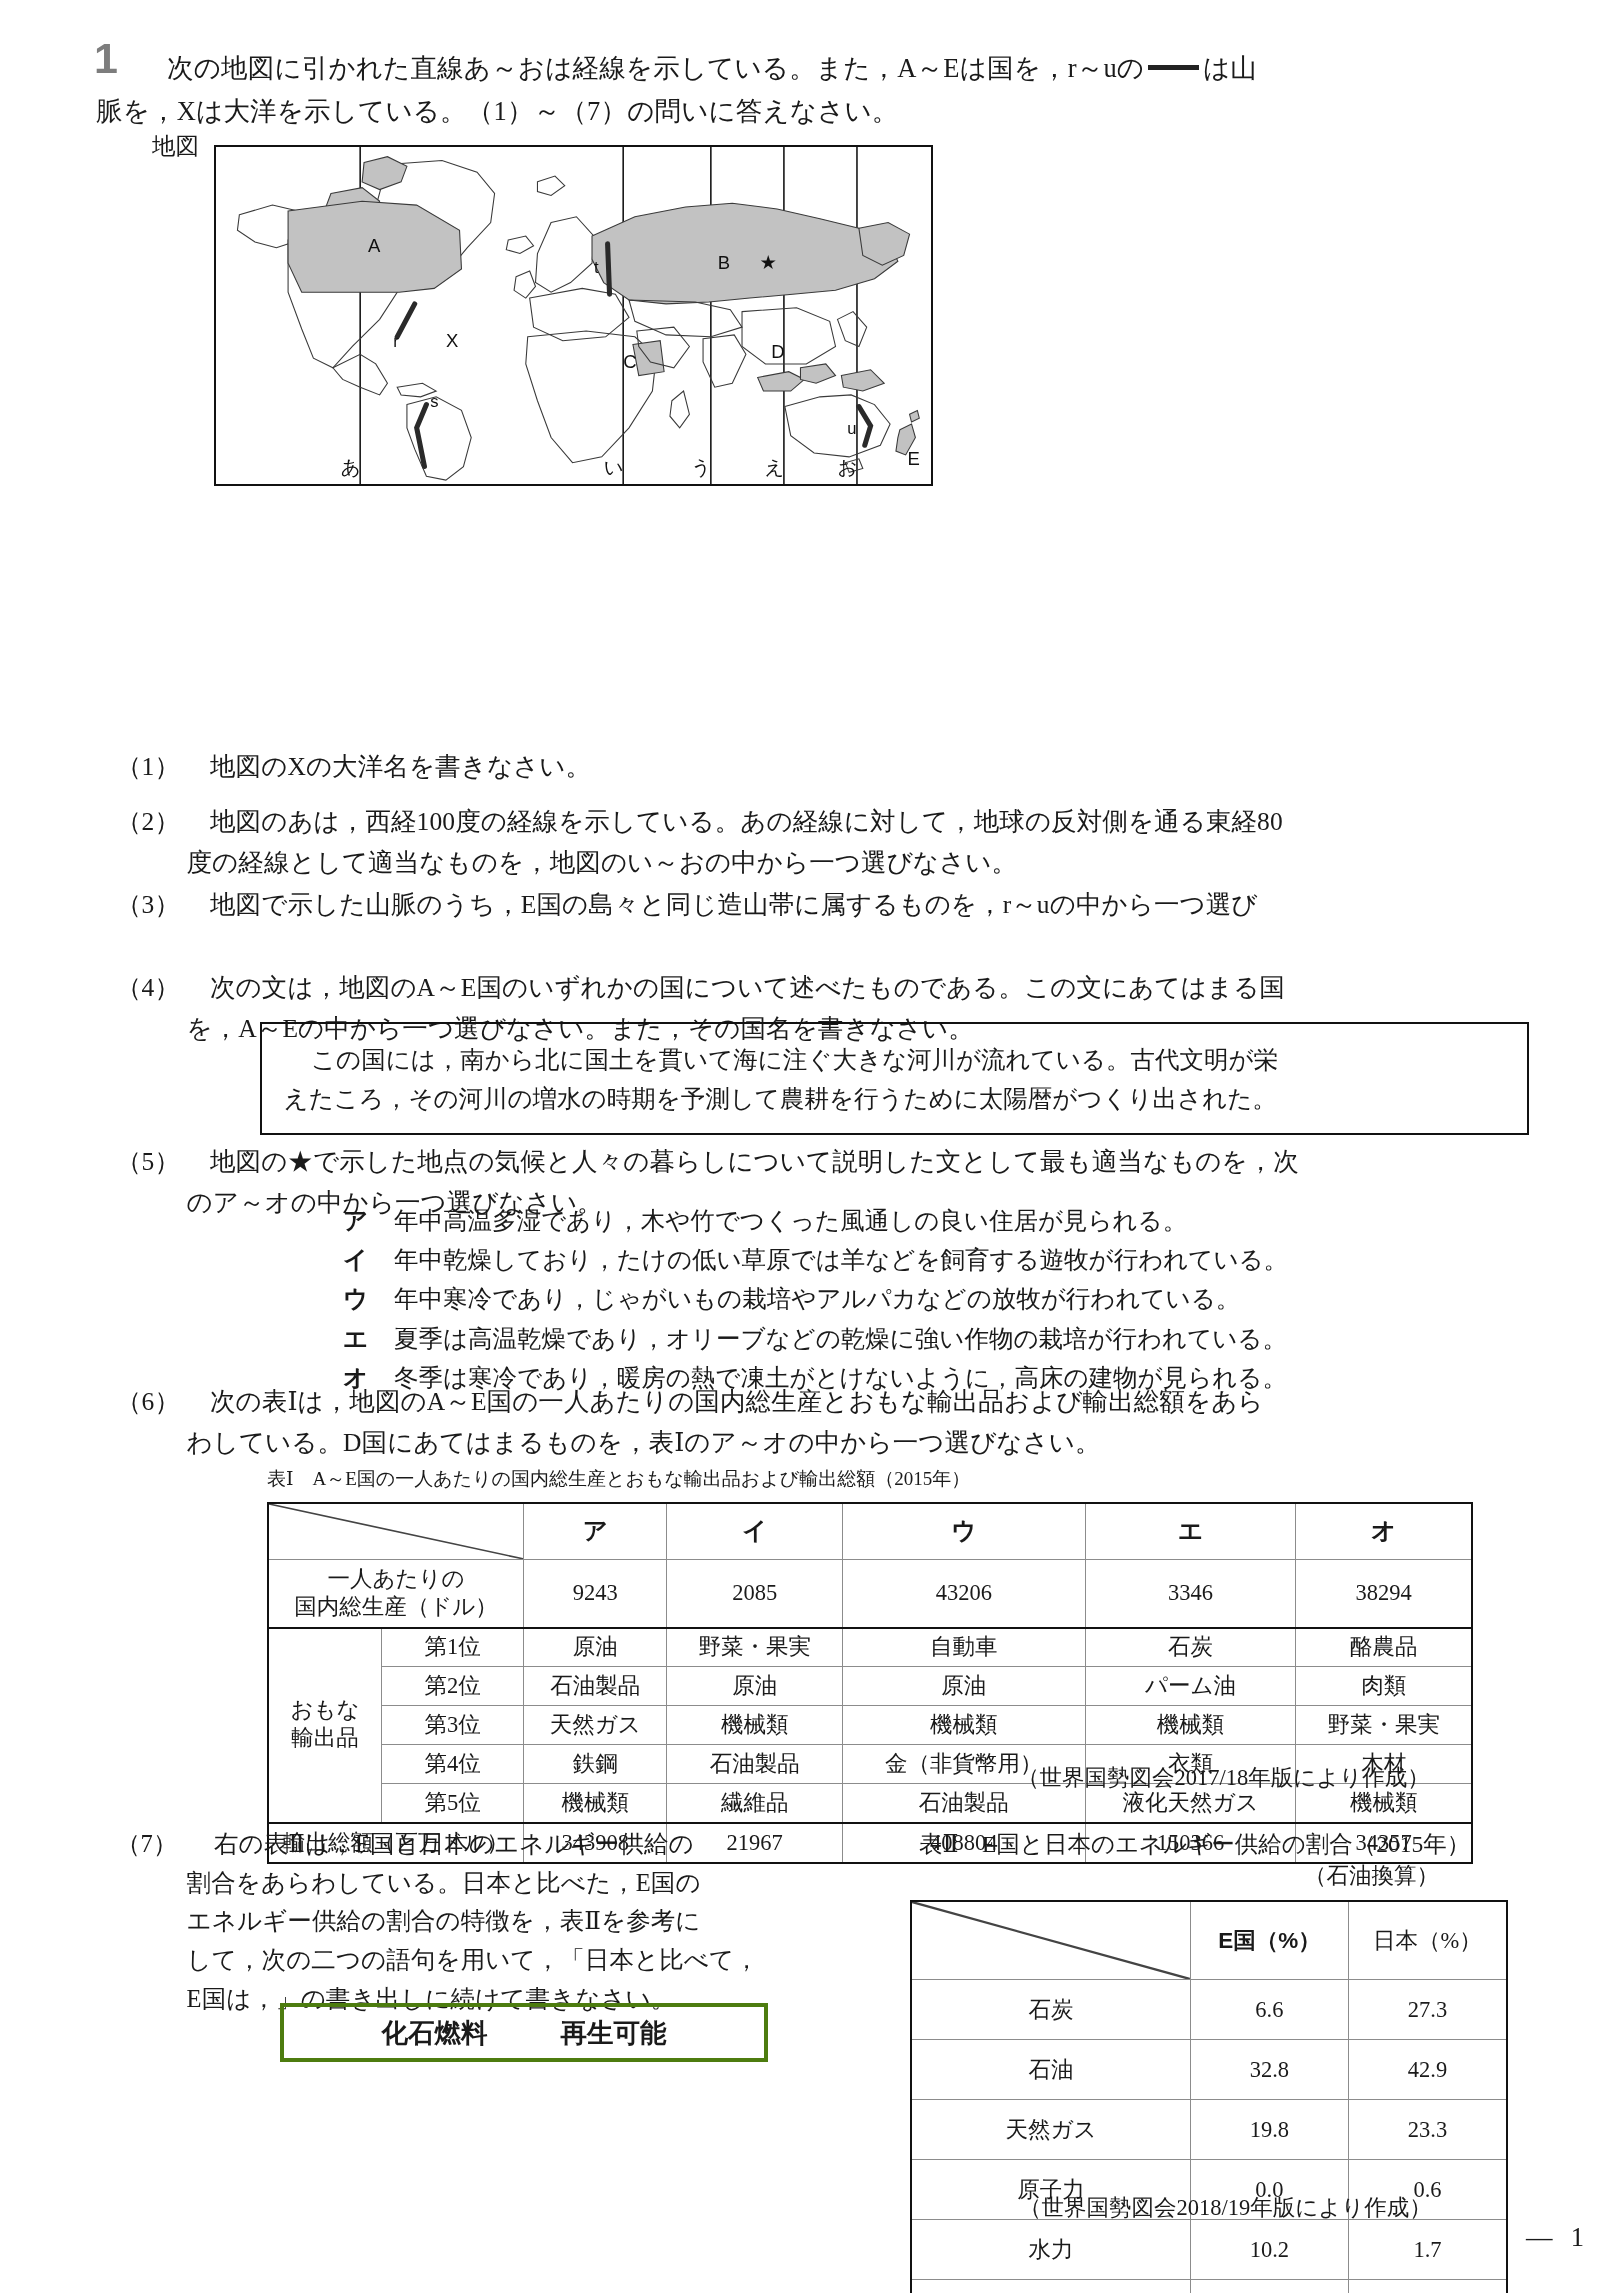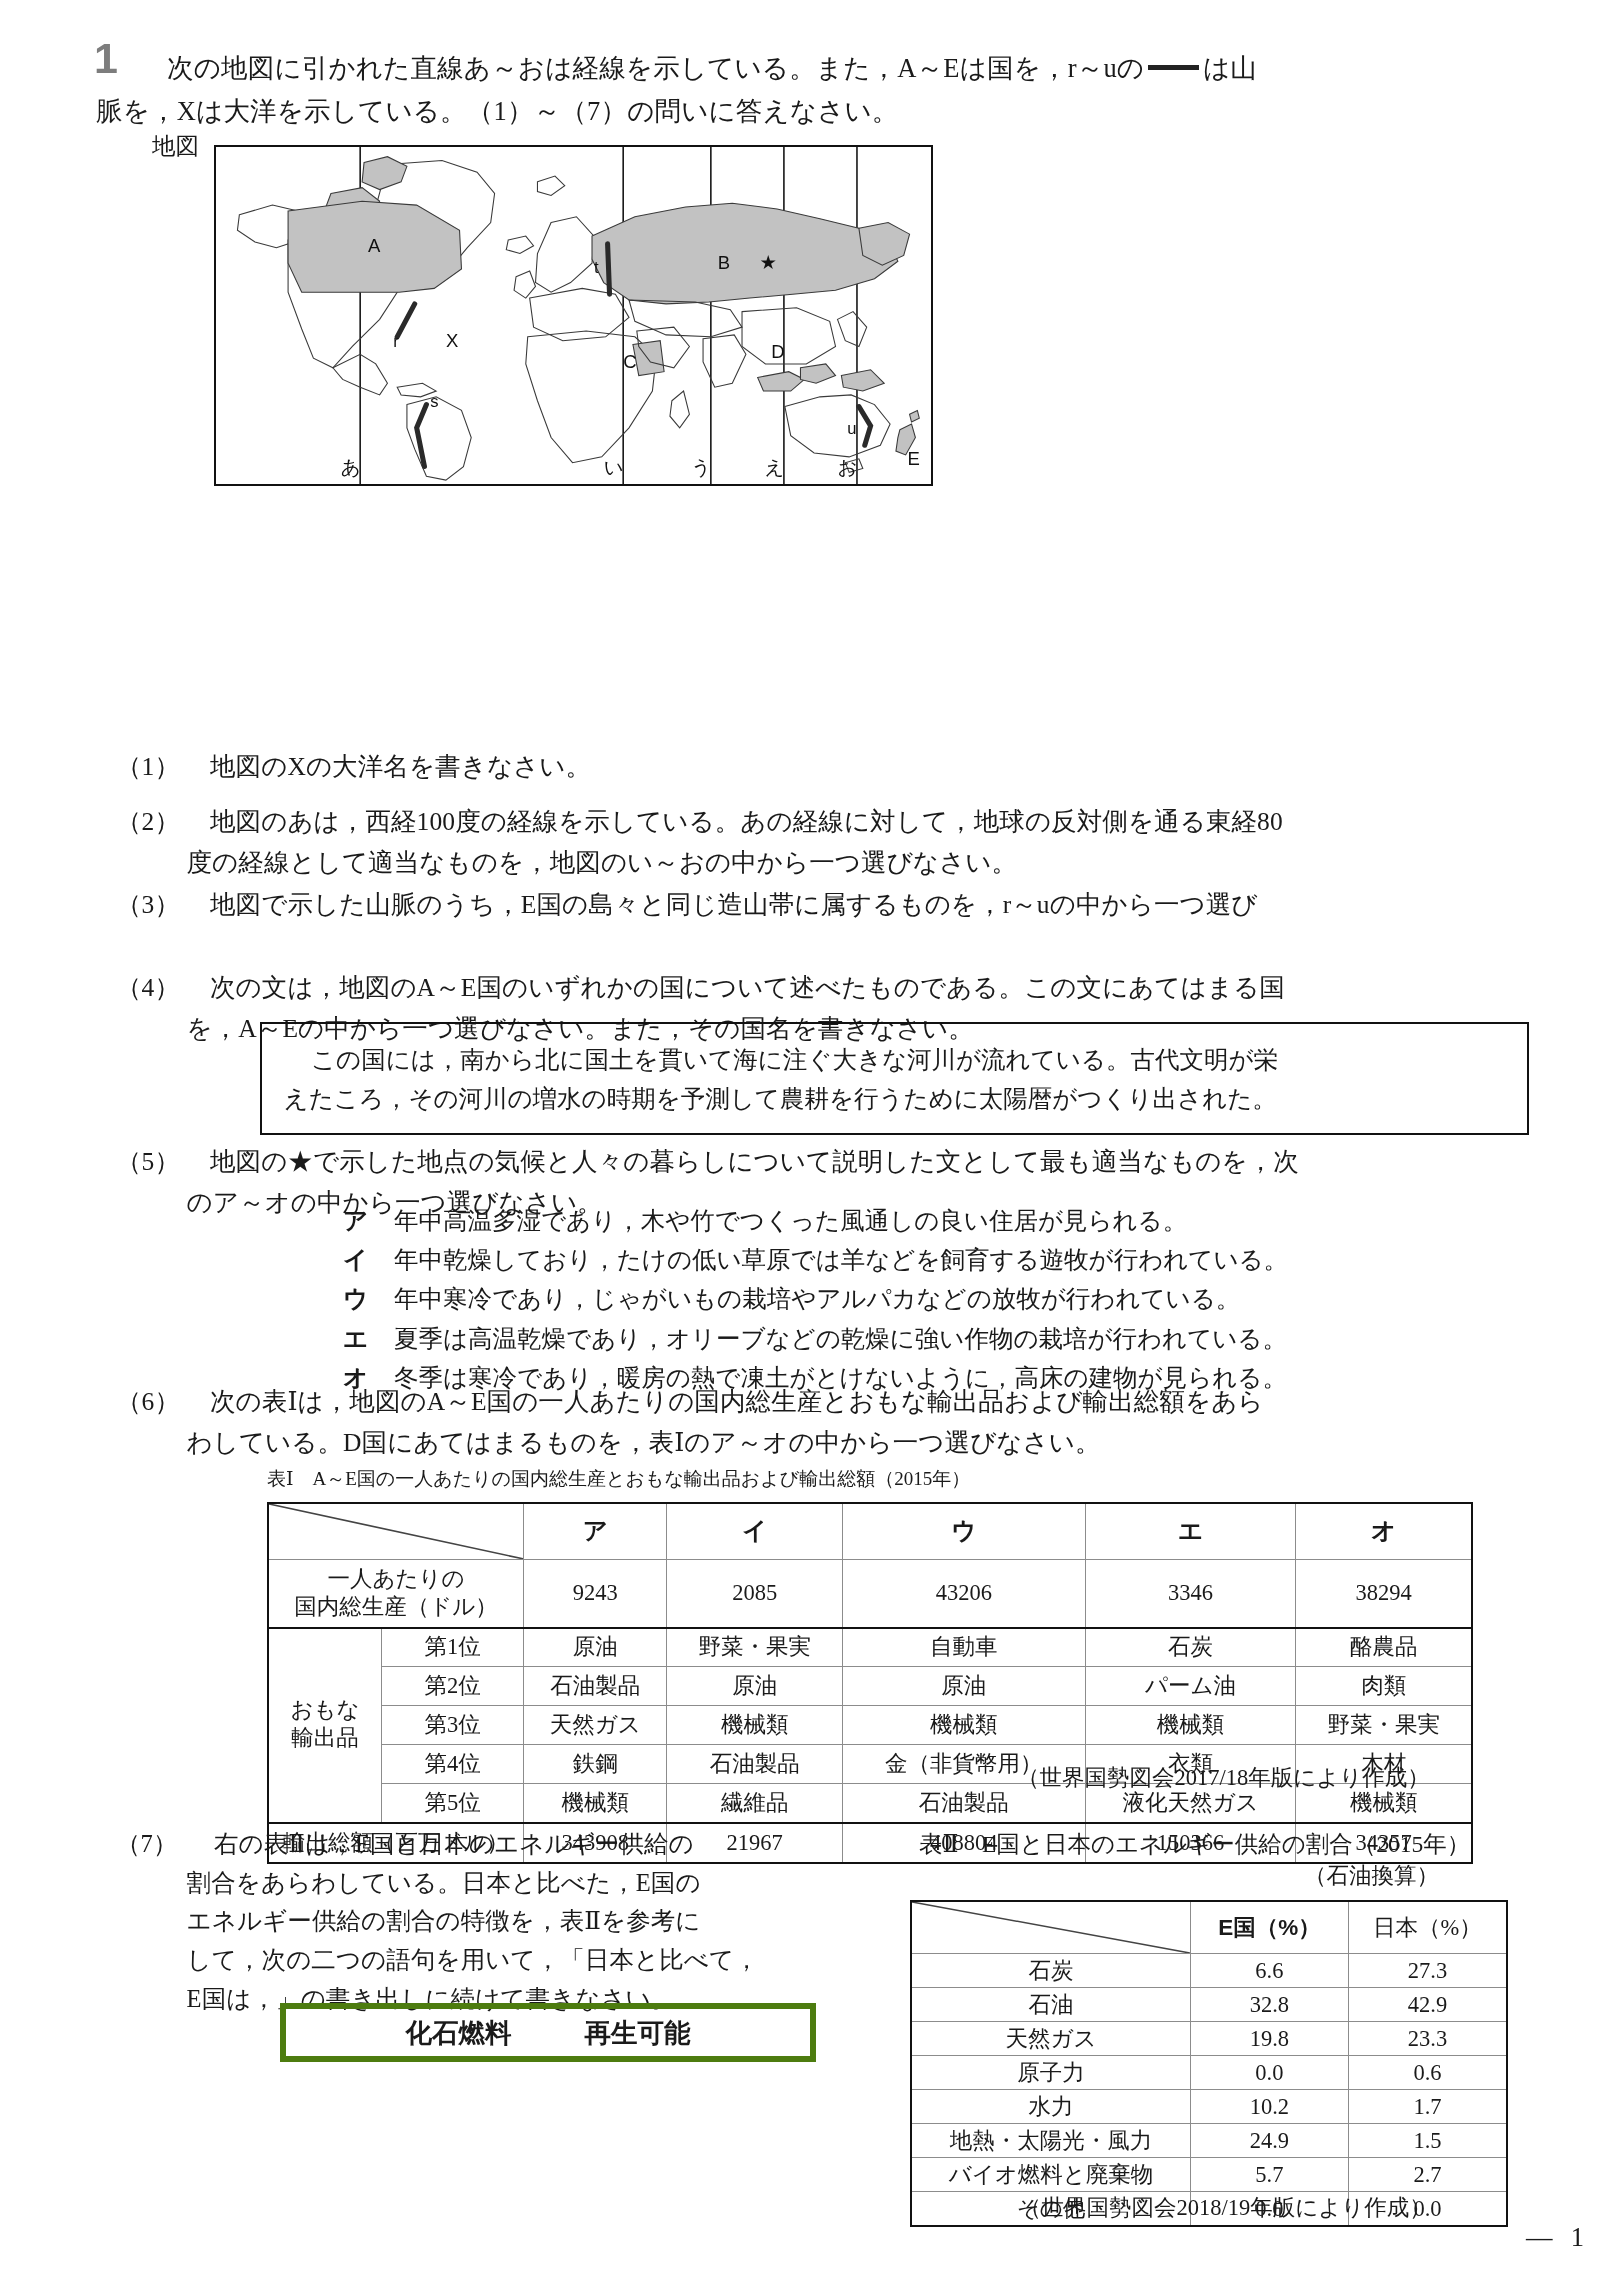--- a/index.html
+++ b/index.html
@@ -162,22 +162,22 @@
   .t1 .thick-sep { border-top: 2px solid #111; }
   .src {
     position: absolute;
     font-size: 22.5px;
   }
 
   
   .kwbox {
     position: absolute;
     left: 280px; top: 2003px;
-    width: 536px; height: 59px;
-    border: 6px solid #4d7c0f;
+    width: 488px; height: 59px;
+    border: 4px solid #4d7c0f;
     box-sizing: border-box;
     display: flex;
     align-items: center;
     justify-content: center;
     gap: 73px;
     font-family: "Liberation Sans", sans-serif;
     font-weight: 700;
     font-size: 26.5px;
   }
 
@@ -198,21 +198,21 @@
     left: 910px; top: 1900px;
     width: 598px;
     border-collapse: collapse;
     font-size: 22.5px;
     background: #fff;
   }
   .t2 td, .t2 th {
     border: 1px solid #8c8c8c;
     text-align: center;
     font-weight: normal;
-    padding: 3px 2px;
+    padding: 16px 2px;
     line-height: 1.2;
   }
   .t2 .outer-t { border-top: 2px solid #111; }
   .t2 .outer-b { border-bottom: 2px solid #111; }
   .t2 .outer-l { border-left: 2px solid #111; }
   .t2 .outer-r { border-right: 2px solid #111; }
   .t2 .hd { font-size: 22.5px; }
   .t2 .hd .bb { font-family: "Liberation Sans", sans-serif; font-weight: 700; }
 
   

